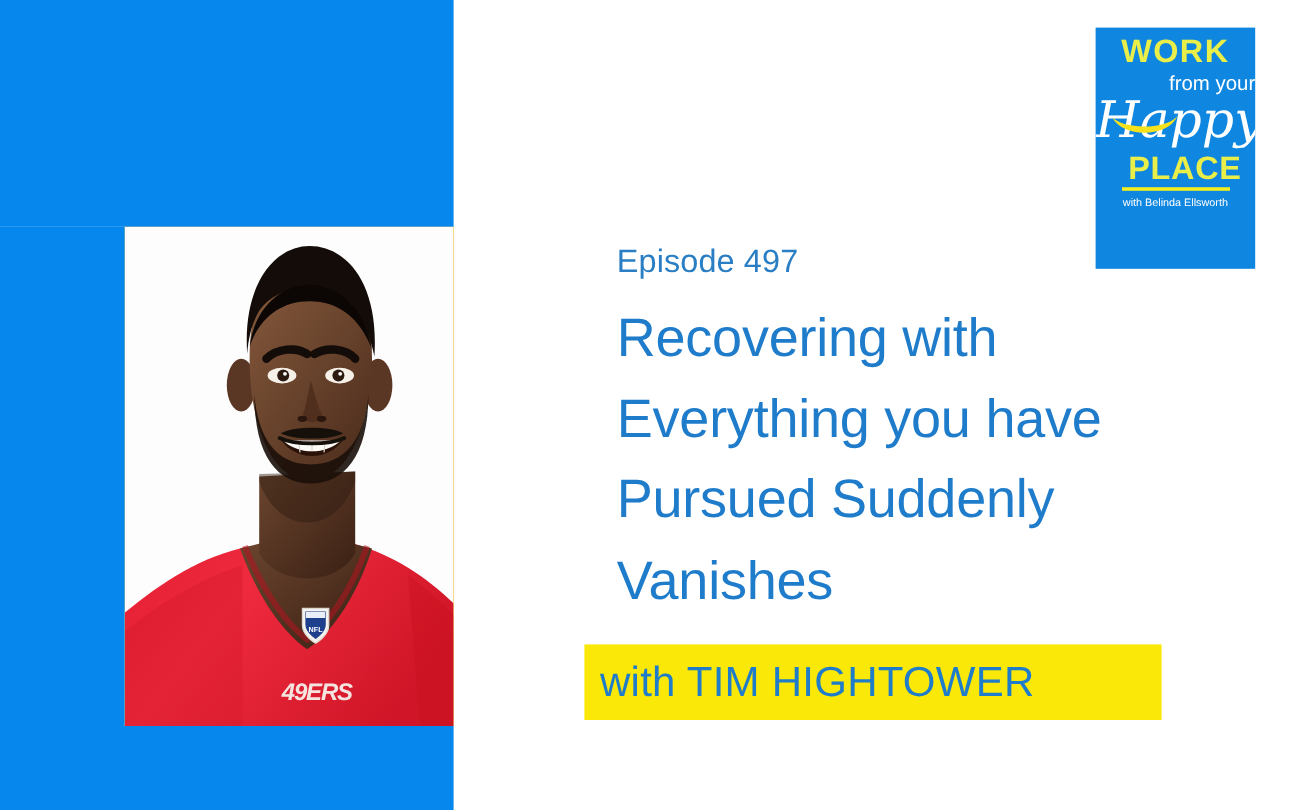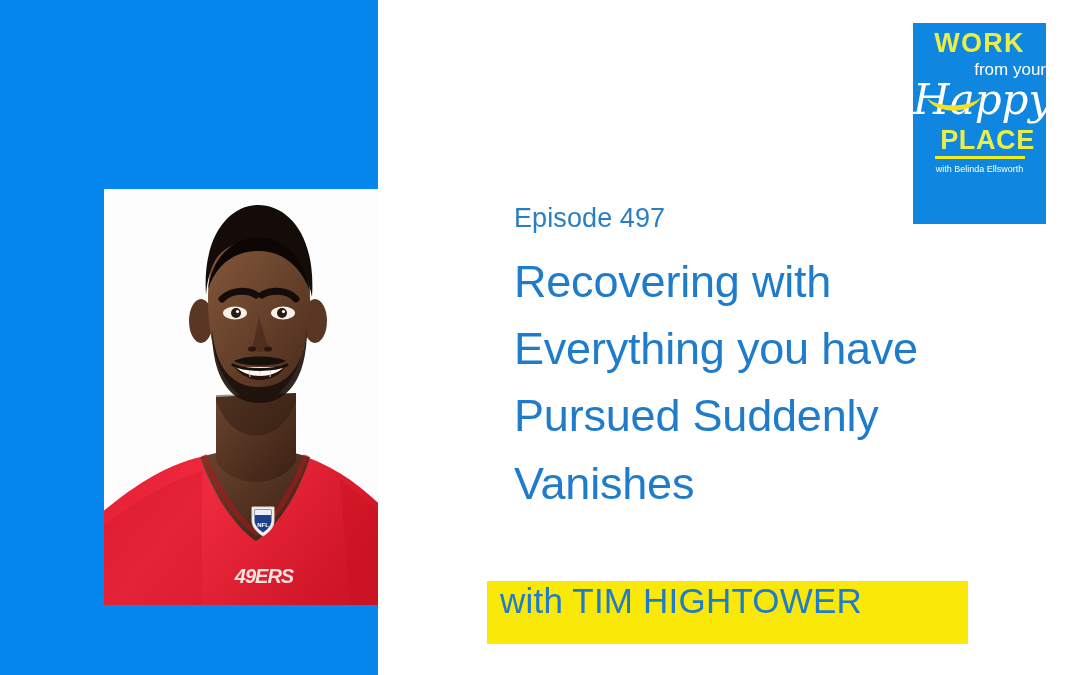--- a/index.html
+++ b/index.html
@@ -54,21 +54,21 @@
     color:#1f7ccb;
     letter-spacing:-0.2px;
   }
   .title-line { display:block; white-space:nowrap; }
 
   
   .guest-banner {
     position:absolute; left:487px; top:537px;
     width:481px; height:63px;
     background:#fae808;
-    display:flex; margin-top:44px;
+    display:flex; align-items:center;
   }
   .guest-text {
     margin-left:13px;
     font-size:35px;
     color:#1f7ccb;
     letter-spacing:0.2px;
     white-space:nowrap;
   }
 
   

